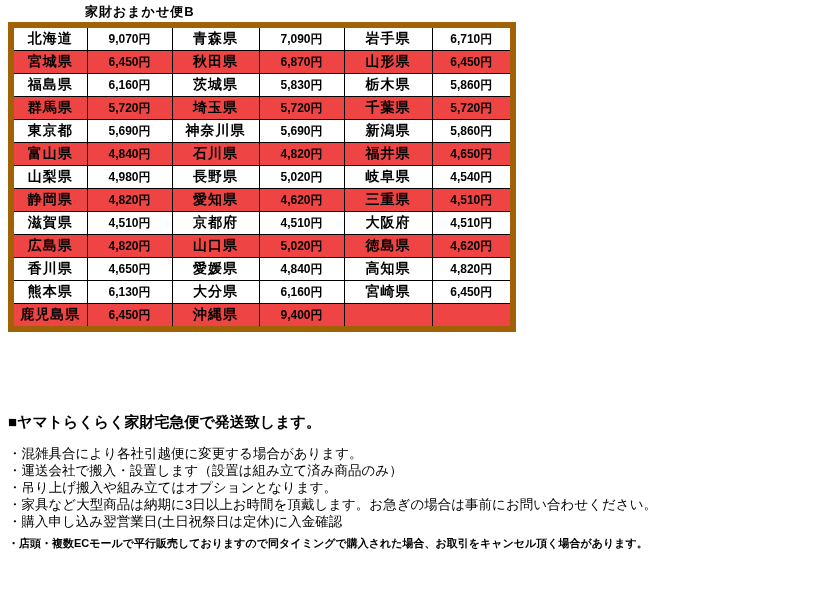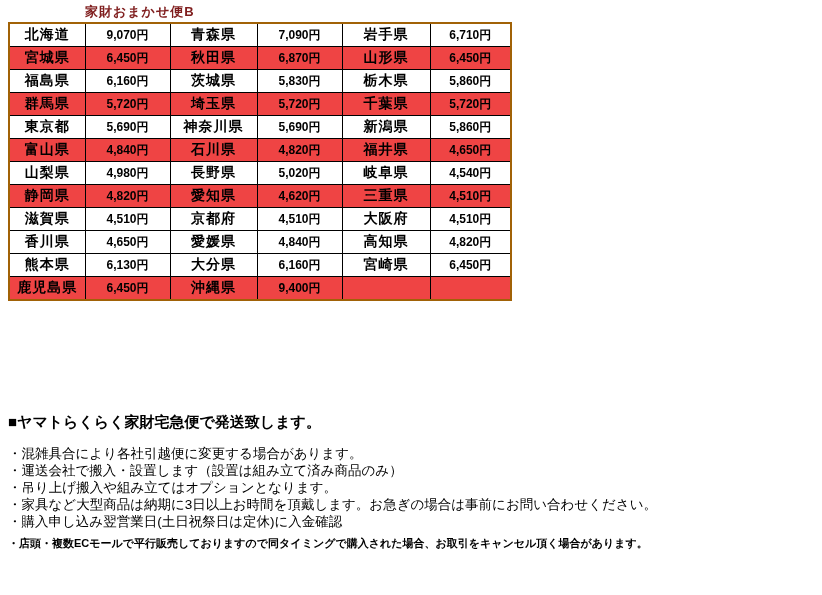--- a/index.html
+++ b/index.html
@@ -5,28 +5,28 @@
   html,body{margin:0;padding:0;}
   body{
     width:822px;height:595px;position:relative;background:#ffffff;
     font-family:"Liberation Sans","DejaVu Sans",sans-serif;
     -webkit-font-smoothing:antialiased;
   }
   .page{position:absolute;inset:0;width:822px;height:595px;overflow:hidden;}
 
   .table-title{
     position:absolute;left:65px;top:3px;
-    font-size:13px;font-weight:bold;color:#7f1d1d;
+    font-size:13px;font-weight:bold;color:#000000;
     letter-spacing:1px;white-space:nowrap;padding-left:20px;
   }
 
   table.fee{
     position:absolute;left:8px;top:22px;
     border-collapse:collapse;table-layout:fixed;
-    border:2px solid #a16207;
+    border:6px solid #a16207;
   }
   table.fee td{
     border:1px solid #000;
     height:22px;padding:0;
     text-align:center;vertical-align:middle;
     color:#000;white-space:nowrap;overflow:hidden;
   }
   table.fee td.pref{font-size:14px;font-weight:bold;letter-spacing:1px;}
   table.fee td.price{font-size:12px;font-weight:bold;letter-spacing:0px;}
   table.fee tr.stripe td{background:#ef4444;}
@@ -132,20 +132,28 @@
           <td class="price">4,510円</td>
         </tr>
         <tr>
           <td class="pref">滋賀県</td>
           <td class="price">4,510円</td>
           <td class="pref">京都府</td>
           <td class="price">4,510円</td>
           <td class="pref">大阪府</td>
           <td class="price">4,510円</td>
         </tr>
+        <tr class="stripe">
+          <td class="pref">広島県</td>
+          <td class="price">4,820円</td>
+          <td class="pref">山口県</td>
+          <td class="price">5,020円</td>
+          <td class="pref">徳島県</td>
+          <td class="price">4,620円</td>
+        </tr>
         <tr>
           <td class="pref">香川県</td>
           <td class="price">4,650円</td>
           <td class="pref">愛媛県</td>
           <td class="price">4,840円</td>
           <td class="pref">高知県</td>
           <td class="price">4,820円</td>
         </tr>
         <tr>
           <td class="pref">熊本県</td>

